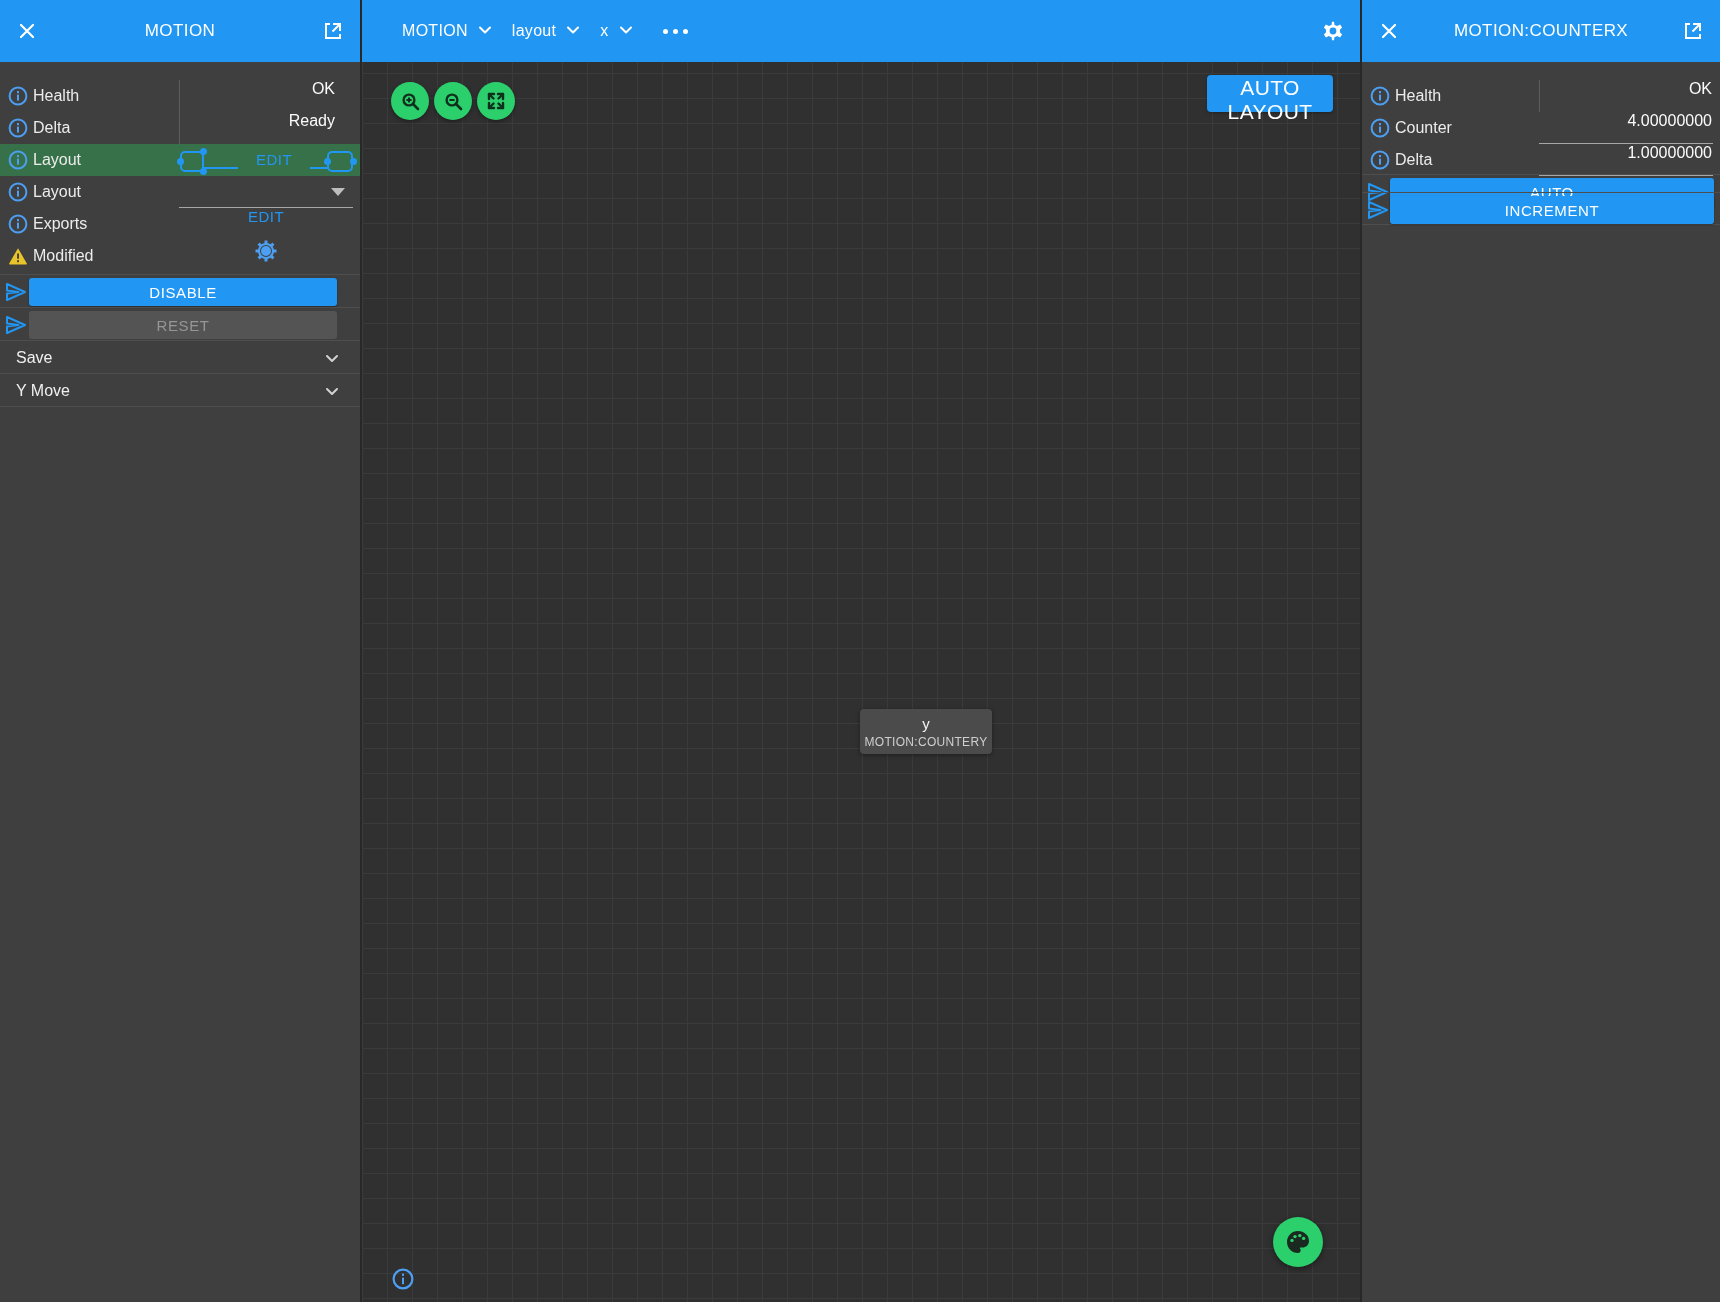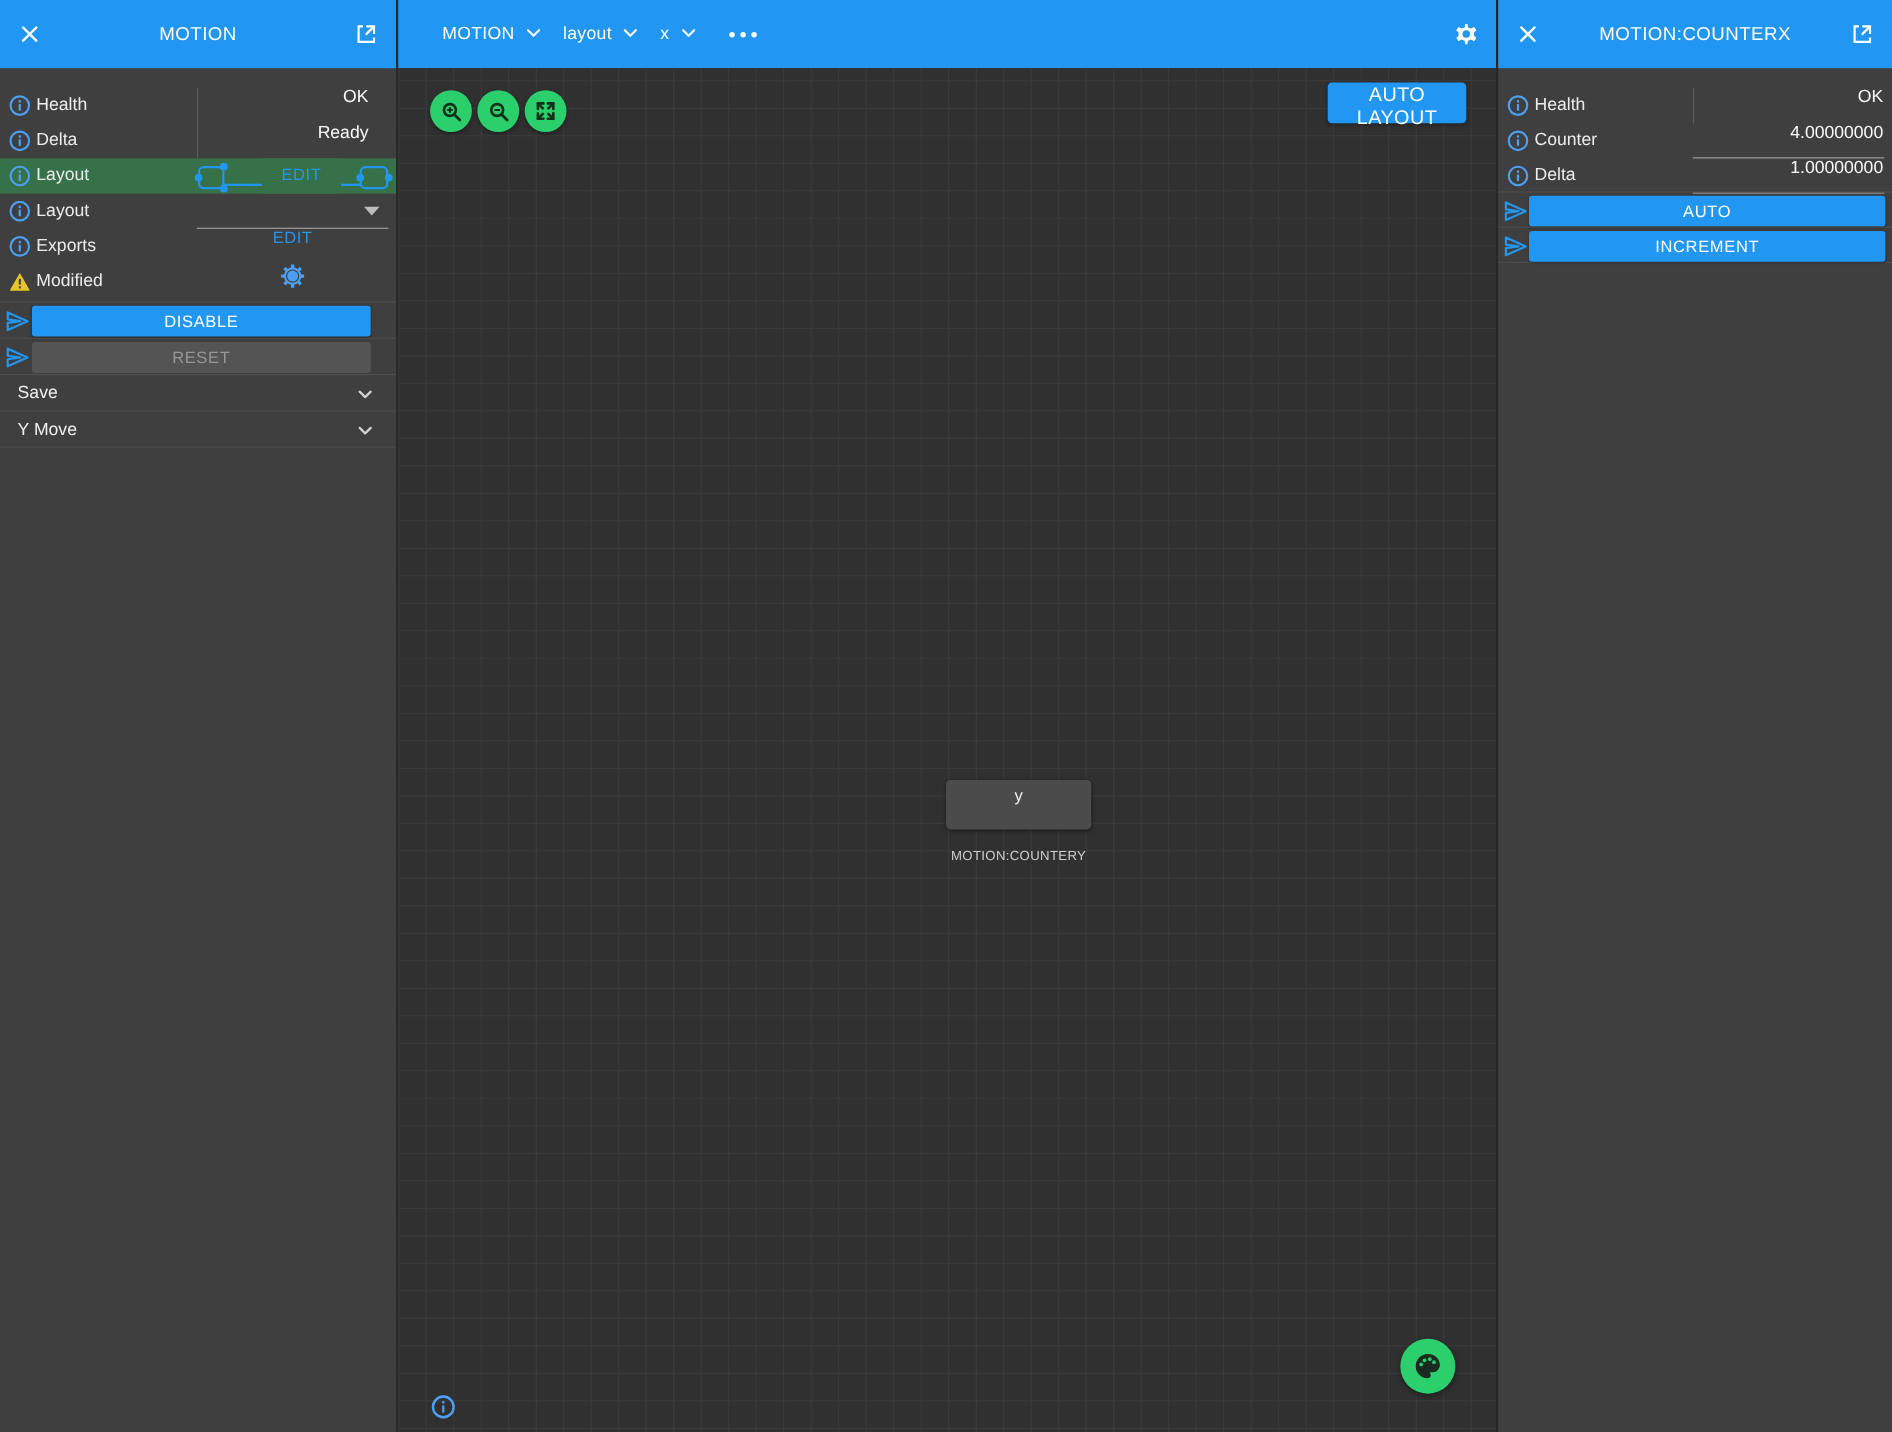--- a/index.html
+++ b/index.html
@@ -52,26 +52,26 @@
   .tb-dots{display:flex;gap:5px;margin-left:10px;cursor:pointer;}
   .tb-dots i{width:5px;height:5px;border-radius:50%;background:#fff;}
   .tb-spacer{flex:1;}
   #canvas-body{position:absolute;left:0;right:0;top:62px;bottom:0;background:#303030;
     background-image:linear-gradient(#3b3b3b 1px,transparent 1px),linear-gradient(90deg,#3b3b3b 1px,transparent 1px);
     background-size:25px 25px;background-position:0px 11px;}
   .zoom-fab{position:absolute;width:38px;height:38px;border-radius:50%;background:#2bd06c;border:none;
             display:flex;align-items:center;justify-content:center;cursor:pointer;
             box-shadow:0 2px 4px rgba(0,0,0,.35);}
   #auto-layout-btn{position:absolute;left:845px;top:13px;width:126px;height:37px;border:none;border-radius:4px;
-                   background:#2196F3;color:#fff;font-family:"Liberation Sans",sans-serif;font-size:18px;
+                   background:#2196F3;color:#fff;font-family:"Liberation Sans",sans-serif;font-size:21px;
                    font-weight:500;letter-spacing:.4px;cursor:pointer;box-shadow:0 1px 3px rgba(0,0,0,.3);}
   #node-tooltip{position:absolute;left:498px;top:647px;width:132px;height:45px;background:#4b4b4b;
                 border-radius:4px;box-shadow:0 1px 4px rgba(0,0,0,.4);text-align:center;}
   #node-tooltip .tt-title{font-size:15px;color:#f2f2f2;line-height:22px;display:block;}
-  #node-tooltip .tt-sub{font-size:12px;color:#cfcfcf;letter-spacing:.3px;display:block;line-height:14px;margin-top:36px;}
+  #node-tooltip .tt-sub{font-size:12px;color:#cfcfcf;letter-spacing:.3px;display:block;line-height:14px;}
   #canvas-info{position:absolute;left:30px;top:1206px;width:22px;height:22px;}
   #palette-fab{position:absolute;left:911px;top:1155px;width:50px;height:50px;border-radius:50%;
                background:#2bd06c;border:none;display:flex;align-items:center;justify-content:center;
                cursor:pointer;box-shadow:0 2px 6px rgba(0,0,0,.4);}
   
   #right-panel{left:1360px;width:360px;border-left:2px solid #282828;box-sizing:border-box;}
 </style>
 </head>
 <body>
 
@@ -387,21 +387,21 @@
       </div>
     </div>
 
     <div class="action-row" style="top:174px">
       <span class="send-wrap"><svg width="24" height="24">
             <use href="#i-send"></use>
           </svg></span>
       <button class="blue-btn" style="position:absolute;left:28px;right:6px;top:3px;">AUTO</button>
     </div>
 
-    <div class="action-row" style="top:206px;border-bottom:1px solid #4e4e4e;">
+    <div class="action-row" style="top:192px;border-bottom:1px solid #4e4e4e;">
       <span class="send-wrap"><svg width="24" height="24">
             <use href="#i-send"></use>
           </svg></span>
       <button class="blue-btn" style="position:absolute;left:28px;right:6px;top:3px;">INCREMENT</button>
     </div>
   </div>
 
 </div>
 
 </body></html>

